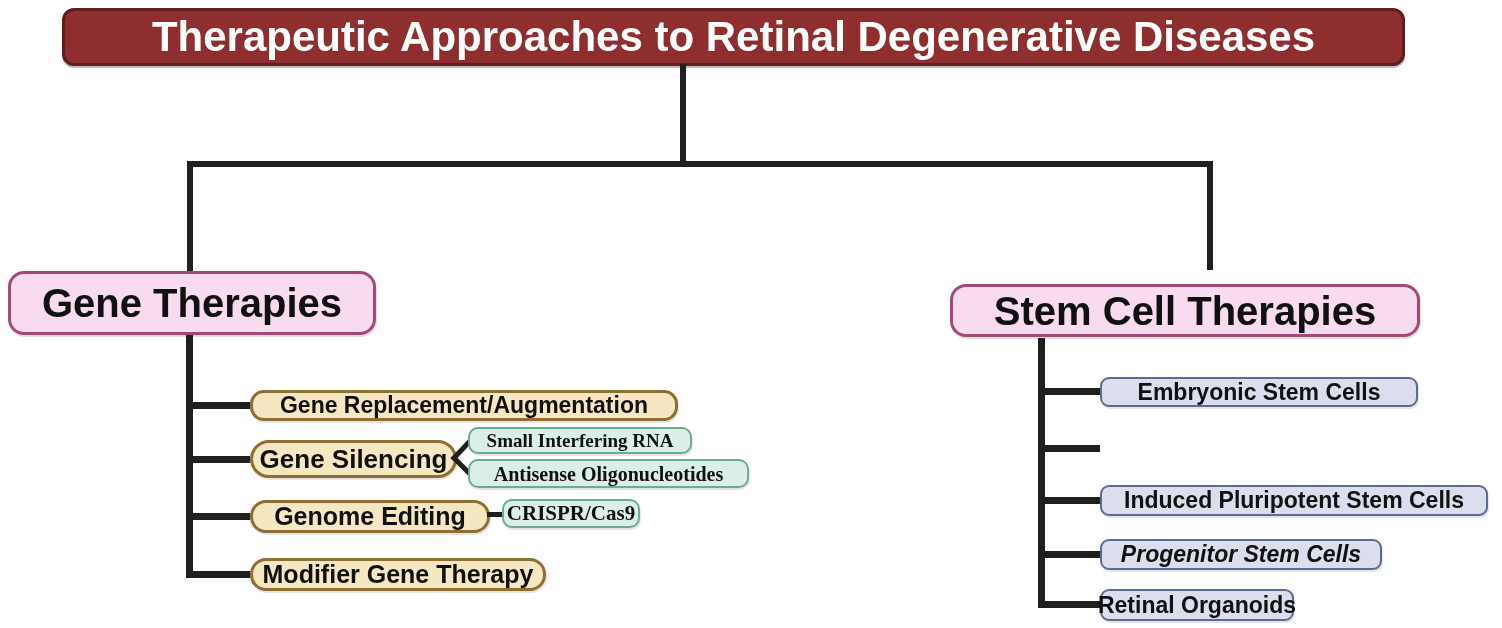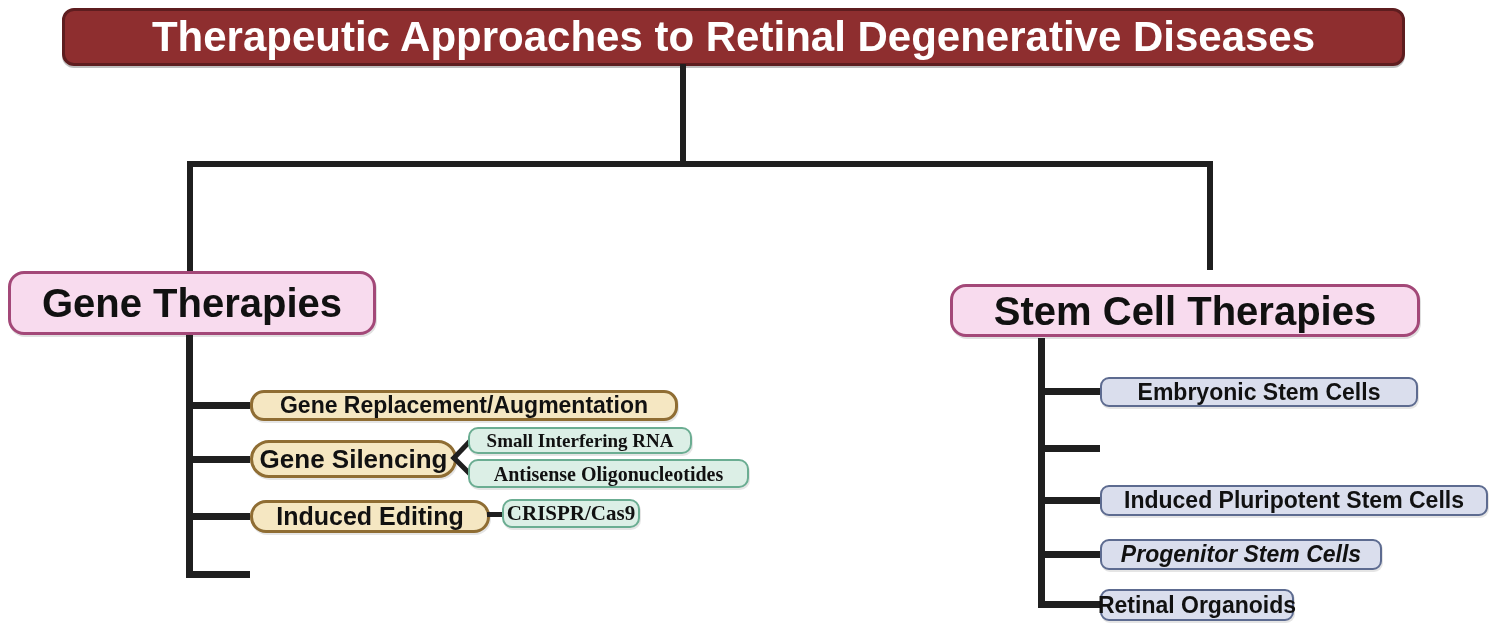--- a/index.html
+++ b/index.html
@@ -59,21 +59,22 @@
   <div class="node cat" style="left:950px;top:284px;width:470px;height:53px;">Stem Cell Therapies</div>
 
   <div class="vline" style="left:186px;top:335px;width:7px;height:243px;"></div>
   <div class="hline" style="left:186px;top:402px;width:64px;height:7px;"></div>
   <div class="hline" style="left:186px;top:456px;width:64px;height:7px;"></div>
   <div class="hline" style="left:186px;top:513px;width:64px;height:7px;"></div>
   <div class="hline" style="left:186px;top:571px;width:64px;height:7px;"></div>
 
   <div class="node tan" style="left:250px;top:390px;width:428px;height:31px;font-size:23px;border-radius:14px;">Gene Replacement/Augmentation</div>
   <div class="node tan" style="left:250px;top:440px;width:207px;height:38px;font-size:26px;border-radius:19px;">Gene Silencing</div>
-  <div class="node tan" style="left:250px;top:500px;width:240px;height:33px;font-size:25px;border-radius:16px;">Induced Editing</div>
+  <div class="node tan" style="left:250px;top:500px;width:240px;height:33px;font-size:25px;border-radius:16px;">Genome Editing</div>
+  <div class="node tan" style="left:250px;top:558px;width:296px;height:33px;font-size:25px;border-radius:16px;">Modifier Gene Therapy</div>
 
   <svg style="position:absolute;left:450px;top:434px;" width="24" height="48" viewBox="0 0 24 48">
     <line x1="4" y1="24" x2="21" y2="6" stroke="#1F1F1F" stroke-width="5" stroke-linecap="square"></line>
     <line x1="4" y1="24" x2="21" y2="41" stroke="#1F1F1F" stroke-width="5" stroke-linecap="square"></line>
   </svg>
 
   <div class="node mint" style="left:468px;top:427px;width:224px;height:27px;font-size:19px;">Small Interfering RNA</div>
   <div class="node mint" style="left:468px;top:459px;width:281px;height:29px;font-size:20px;">Antisense Oligonucleotides</div>
   <div class="hline" style="left:487px;top:512px;width:17px;height:5px;"></div>
   <div class="node mint" style="left:502px;top:499px;width:138px;height:29px;font-size:21px;">CRISPR/Cas9</div>

